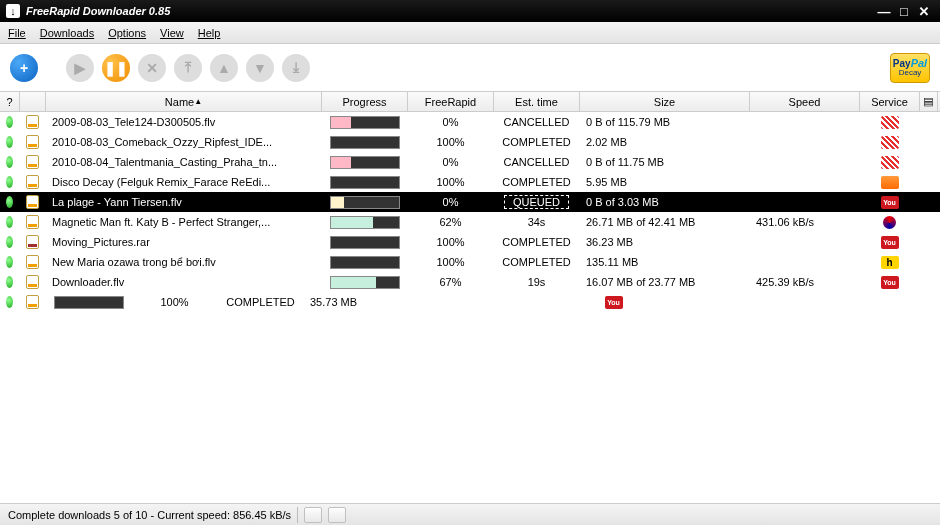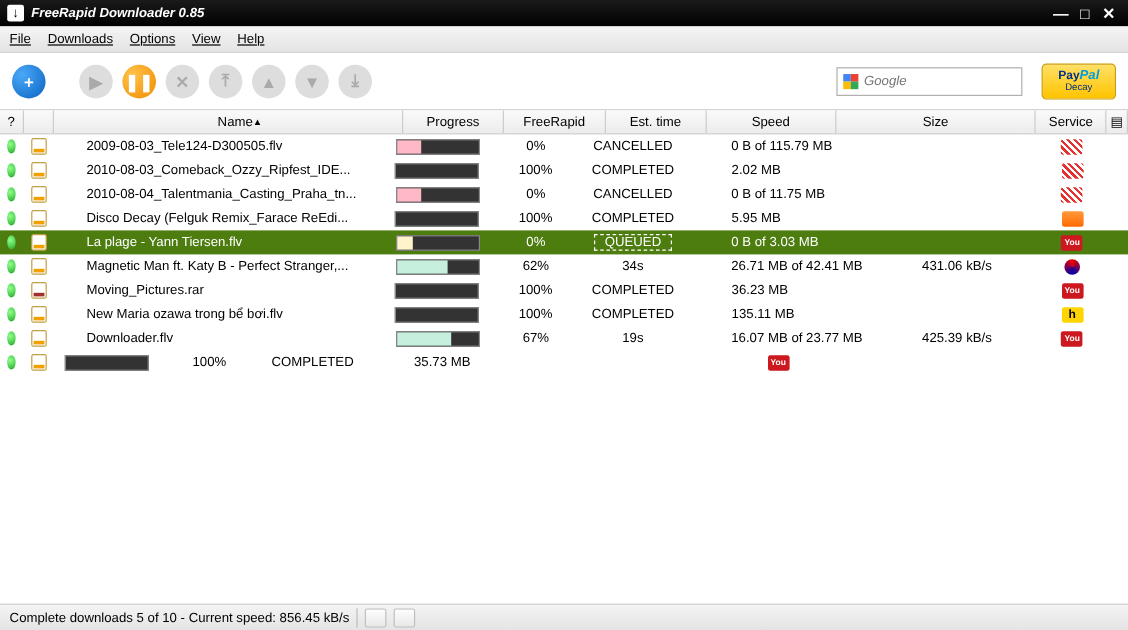--- a/index.html
+++ b/index.html
@@ -12,40 +12,40 @@
 .menubar span { text-decoration: underline; cursor: pointer; }
 .toolbar { height: 48px; border-bottom: 1px solid #ccc; display: flex; align-items: center; padding: 0 10px; gap: 8px; }
 .tb-btn { width: 28px; height: 28px; border-radius: 50%; display: flex; align-items: center; justify-content: center; color: #fff; font-weight: bold; font-size: 14px; }
 .tb-add { background: radial-gradient(circle at 30% 30%, #4aa8f7, #0a63c2); cursor: pointer; }
 .tb-pause { background: radial-gradient(circle at 30% 30%, #ffc24a, #f08c00); cursor: pointer; }
 .tb-dis { background: #ddd; color: #aaa; }
 .spacer { flex: 1; }
 .search { display: flex; align-items: center; height: 24px; border: 1px solid #b0b0b0; background: #fff; padding: 0 4px; width: 155px; }
 .search-g { width: 14px; height: 14px; margin-right: 4px; }
 .search input { border: none; outline: none; width: 120px; font-style: italic; color: #888; }
-.paypal { margin-left: 8px; height: 30px; width: 62px; background: linear-gradient(#ffe066,#ffc400); border: 1px solid #cc9a00; border-radius: 4px; display: flex; flex-direction: column; align-items: center; justify-content: center; line-height: 1; cursor: pointer; }
+.paypal { margin-left: 8px; height: 30px; width: 40px; background: linear-gradient(#ffe066,#ffc400); border: 1px solid #cc9a00; border-radius: 4px; display: flex; flex-direction: column; align-items: center; justify-content: center; line-height: 1; cursor: pointer; }
 .paypal .p1 { font-weight: bold; font-size: 10px; color: #003087; }
 .paypal .p1 b { color: #009cde; font-style: italic; }
 .paypal .p2 { font-size: 8px; color: #003087; }
 .header-row { height: 20px; display: flex; border-bottom: 1px solid #ccc; background: linear-gradient(#fafafa,#ececec); }
 .header-cell { border-right: 1px solid #ccc; display: flex; align-items: center; justify-content: center; font-size: 11px; }
 .col-q { width: 20px; }
 .col-ic { width: 26px; }
-.col-name { width: 276px; justify-content: center; gap: 0; margin-left: 20px; }
+.col-name { width: 276px; justify-content: center; gap: 0; }
 .col-prog { width: 86px; }
 .col-comp { width: 86px; }
 .col-est { width: 86px; }
 .col-size { width: 170px; }
 .col-speed { width: 110px; }
 .col-serv { width: 60px; }
 .col-scroll { width: 18px; }
 .rows { height: 390px; overflow: hidden; }
 .row { height: 20px; display: flex; align-items: center; }
 .row > div { border-right: 1px solid transparent; padding: 0 6px; display: flex; align-items: center; }
-.row.sel { background: #4d7c0f; color: #fff; }
+.row.sel { background: #000000; color: #fff; }
 .status-icon { width: 12px; height: 12px; border-radius: 50%; background: radial-gradient(circle at 35% 35%, #8eff8e, #1fa81f); }
 .file-icon { width: 14px; height: 14px; background: #fff; border: 1px solid #c0a040; border-radius: 2px; position: relative; }
 .file-icon::after { content: ""; position: absolute; bottom: 1px; left: 1px; right: 1px; height: 3px; background: #f0a000; }
 .file-icon.rar::after { background: #a03030; }
 .prog-bar { width: 70px; height: 13px; border: 1px solid #888; background: #333; position: relative; }
 .prog-fill { position: absolute; top: 0; left: 0; bottom: 0; }
 .pf-pink { background: #ffb8c6; }
 .pf-cream { background: #fff3cc; }
 .pf-mint { background: #c6f0dd; }
 .est-box { display: inline-block; border: 1px dashed #bbb; padding: 0 8px; }
@@ -54,21 +54,21 @@
 .serv-blocked { background: repeating-linear-gradient(45deg,#e63030,#e63030 2px,#fff 2px,#fff 4px); }
 .serv-sc { background: linear-gradient(#ff9a3c,#ff6a00); }
 .serv-yt { background: #cc181e; color: #fff; font-size: 7px; font-weight: bold; display: flex; align-items: center; justify-content: center; }
 .serv-swirl { background: conic-gradient(#e00,#00a,#e00); border-radius: 50%; width: 13px; height: 13px; }
 .serv-hf { background: #ffd400; color: #000; font-weight: bold; font-size: 10px; display: flex; align-items: center; justify-content: center; }
 .statusbar { position: absolute; bottom: 0; left: 0; right: 0; height: 22px; border-top: 1px solid #ccc; background: linear-gradient(#f4f4f4,#e4e4e4); display: flex; align-items: center; padding: 0 8px; gap: 6px; }
 .sb-sep { width: 1px; height: 16px; background: #bbb; }
 .sb-ic { width: 18px; height: 16px; border: 1px solid #c0c0c0; background: linear-gradient(#fdfdfd,#e8e8e8); border-radius: 2px; }
 .sort-arrow { font-size: 8px; }
 .col-name-cell { justify-content: flex-start !important; overflow: hidden; white-space: nowrap; }
-.col-size-cell { justify-content: flex-start !important; margin-left: 35px; }
+.col-size-cell { justify-content: flex-start !important; }
 .col-speed-cell { justify-content: flex-start !important; }
 .col-comp-cell, .col-est-cell, .col-serv-cell { justify-content: center !important; }
 </style>
 </head>
 <body>
 
 <div class="titlebar">
   <div class="titlebar-icon">↓</div>
   <div class="titlebar-title">FreeRapid Downloader 0.85</div>
   <div class="win-btn">—</div>
@@ -88,47 +88,38 @@
   <div class="tb-btn tb-add">+</div>
   <div style="width:12px"></div>
   <div class="tb-btn tb-dis">▶</div>
   <div class="tb-btn tb-pause">❚❚</div>
   <div class="tb-btn tb-dis">✕</div>
   <div class="tb-btn tb-dis">⤒</div>
   <div class="tb-btn tb-dis">▲</div>
   <div class="tb-btn tb-dis">▼</div>
   <div class="tb-btn tb-dis">⤓</div>
   <div class="spacer"></div>
-  <div class="search">
-    <svg class="search-g" viewBox="0 0 20 20">
-        <rect width="9" height="9" x="1" y="1" fill="#4285F4"></rect>
-        <rect width="9" height="9" x="10" y="1" fill="#EA4335"></rect>
-        <rect width="9" height="9" x="1" y="10" fill="#FBBC05"></rect>
-        <rect width="9" height="9" x="10" y="10" fill="#34A853"></rect>
-      </svg>
-    <input placeholder="Google" style="">
-  </div>
   <div class="paypal">
     <div class="p1">Pay<b>Pal</b></div>
     <div class="p2">Decay</div>
   </div>
 </div>
 
 <div class="header-row">
   <div class="header-cell col-q">?</div>
   <div class="header-cell col-ic"></div>
   <div class="header-cell col-name">
       <span>Name</span>
       <span class="sort-arrow">▲</span>
     </div>
   <div class="header-cell col-prog">Progress</div>
   <div class="header-cell col-comp">FreeRapid</div>
   <div class="header-cell col-est">Est. time</div>
+  <div class="header-cell col-size">Size</div>
   <div class="header-cell col-speed">Speed</div>
-  <div class="header-cell col-size">Size</div>
   <div class="header-cell col-serv">Service</div>
   <div class="header-cell col-scroll">▤</div>
 </div>
 
 <div class="rows" id="rows">
     <div class="row">
       <div class="col-q" style="justify-content:center">
         <div class="status-icon"></div>
       </div>
       <div class="col-ic" style="justify-content:center">

